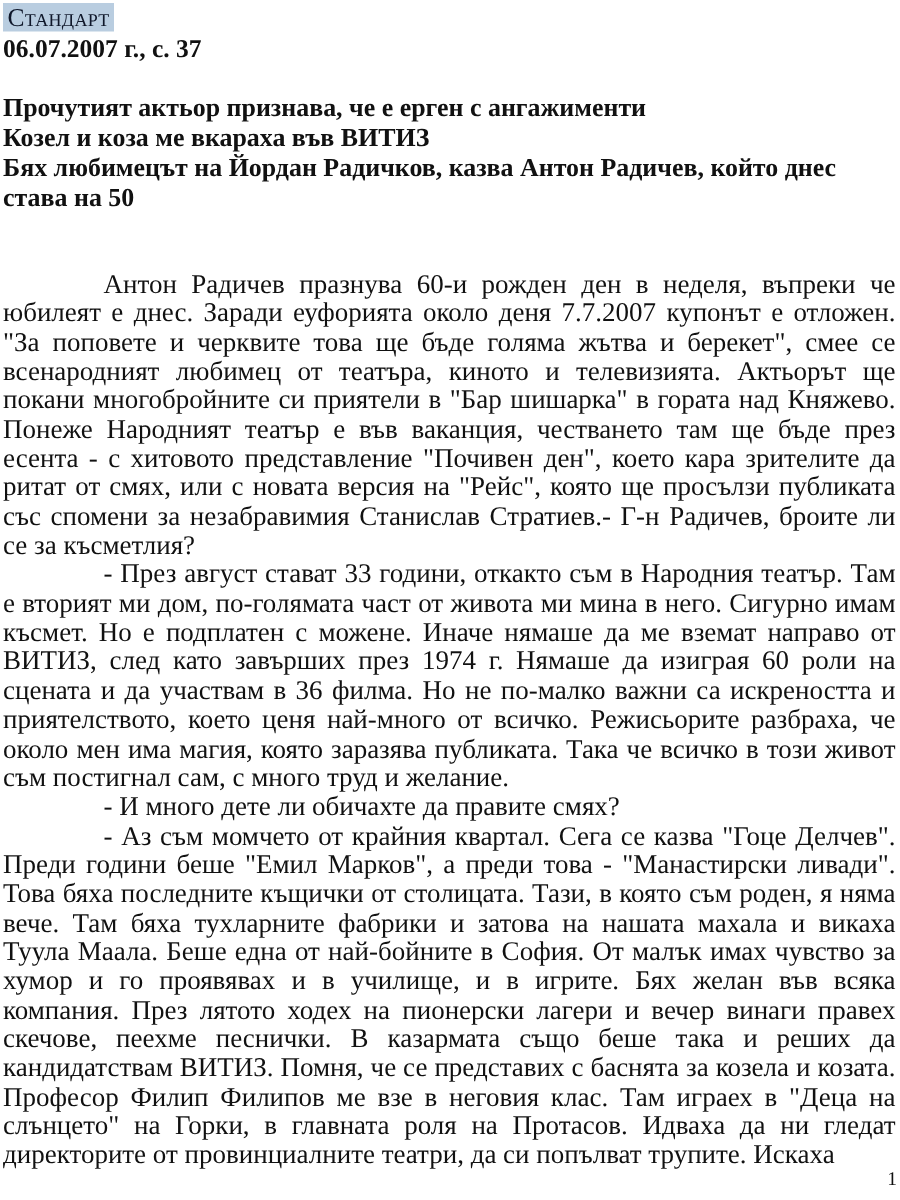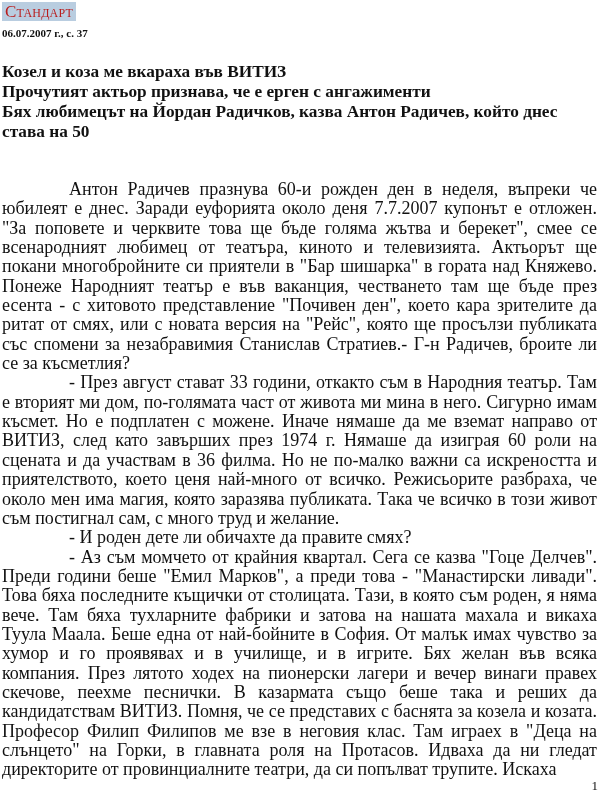--- a/index.html
+++ b/index.html
@@ -15,33 +15,33 @@
       color: #111111;
       font-family: "Liberation Serif", "DejaVu Serif", serif;
     }
     .masthead {
       position: absolute;
       left: 2px;
       top: 2px;
       height: 19px;
       padding: 0 3px;
       background: #b9cde0;
-      color: #b91c1c;
+      color: #0f172a;
       font-family: "Liberation Serif", serif;
       font-size: 17px;
       line-height: 19px;
       letter-spacing: 0.2px;
       font-variant: small-caps;
     }
     .pubdate {
       position: absolute;
       left: 2px;
       top: 24px;
       font-weight: bold;
-      font-size: 11px;
+      font-size: 17px;
       line-height: 18px;
     }
     .headlines {
       position: absolute;
       left: 2px;
       top: 62px;
       width: 596px;
     }
     .headline {
       font-weight: bold;
@@ -70,25 +70,25 @@
       line-height: 14px;
     }
   </style>
 </head>
 <body>
 
 <div class="masthead">Стандарт</div>
 <div class="pubdate">06.07.2007 г., с. 37</div>
 
 <div class="headlines">
+  <div class="headline">Прочутият актьор признава, че е ерген с ангажименти</div>
   <div class="headline">Козел и коза ме вкараха във ВИТИЗ</div>
-  <div class="headline">Прочутият актьор признава, че е ерген с ангажименти</div>
   <div class="headline" style="white-space: normal;">Бях любимецът на Йордан Радичков, казва Антон Радичев, който днес става на 50</div>
 </div>
 
 <div class="article">
   <p>Антон Радичев празнува 60-и рожден ден в неделя, въпреки че юбилеят е днес. Заради еуфорията около деня 7.7.2007 купонът е отложен. "За поповете и черквите това ще бъде голяма жътва и берекет", смее се всенародният любимец от театъра, киното и телевизията. Актьорът ще покани многобройните си приятели в "Бар шишарка" в гората над Княжево. Понеже Народният театър е във ваканция, честването там ще бъде през есента - с хитовото представление "Почивен ден", което кара зрителите да ритат от смях, или с новата версия на "Рейс", която ще просълзи публиката със спомени за незабравимия Станислав Стратиев.- Г-н Радичев, броите ли се за късметлия?</p>
   <p>- През август стават 33 години, откакто съм в Народния театър. Там е вторият ми дом, по-голямата част от живота ми мина в него. Сигурно имам късмет. Но е подплатен с можене. Иначе нямаше да ме вземат направо от ВИТИЗ, след като завърших през 1974 г. Нямаше да изиграя 60 роли на сцената и да участвам в 36 филма. Но не по-малко важни са искреността и приятелството, което ценя най-много от всичко. Режисьорите разбраха, че около мен има магия, която заразява публиката. Така че всичко в този живот съм постигнал сам, с много труд и желание.</p>
-  <p>- И роден дете ли обичахте да правите смях?</p>
+  <p>- И много дете ли обичахте да правите смях?</p>
   <p>- Аз съм момчето от крайния квартал. Сега се казва "Гоце Делчев". Преди години беше "Емил Марков", а преди това - "Манастирски ливади". Това бяха последните къщички от столицата. Тази, в която съм роден, я няма вече. Там бяха тухларните фабрики и затова на нашата махала и викаха Туула Маала. Беше една от най-бойните в София. От малък имах чувство за хумор и го проявявах и в училище, и в игрите. Бях желан във всяка компания. През лятото ходех на пионерски лагери и вечер винаги правех скечове, пеехме песнички. В казармата също беше така и реших да кандидатствам ВИТИЗ. Помня, че се представих с баснята за козела и козата. Професор Филип Филипов ме взе в неговия клас. Там играех в "Деца на слънцето" на Горки, в главната роля на Протасов. Идваха да ни гледат директорите от провинциалните театри, да си попълват трупите. Искаха</p>
 </div>
 
 <div class="page-number">1</div>
 
 </body></html>

